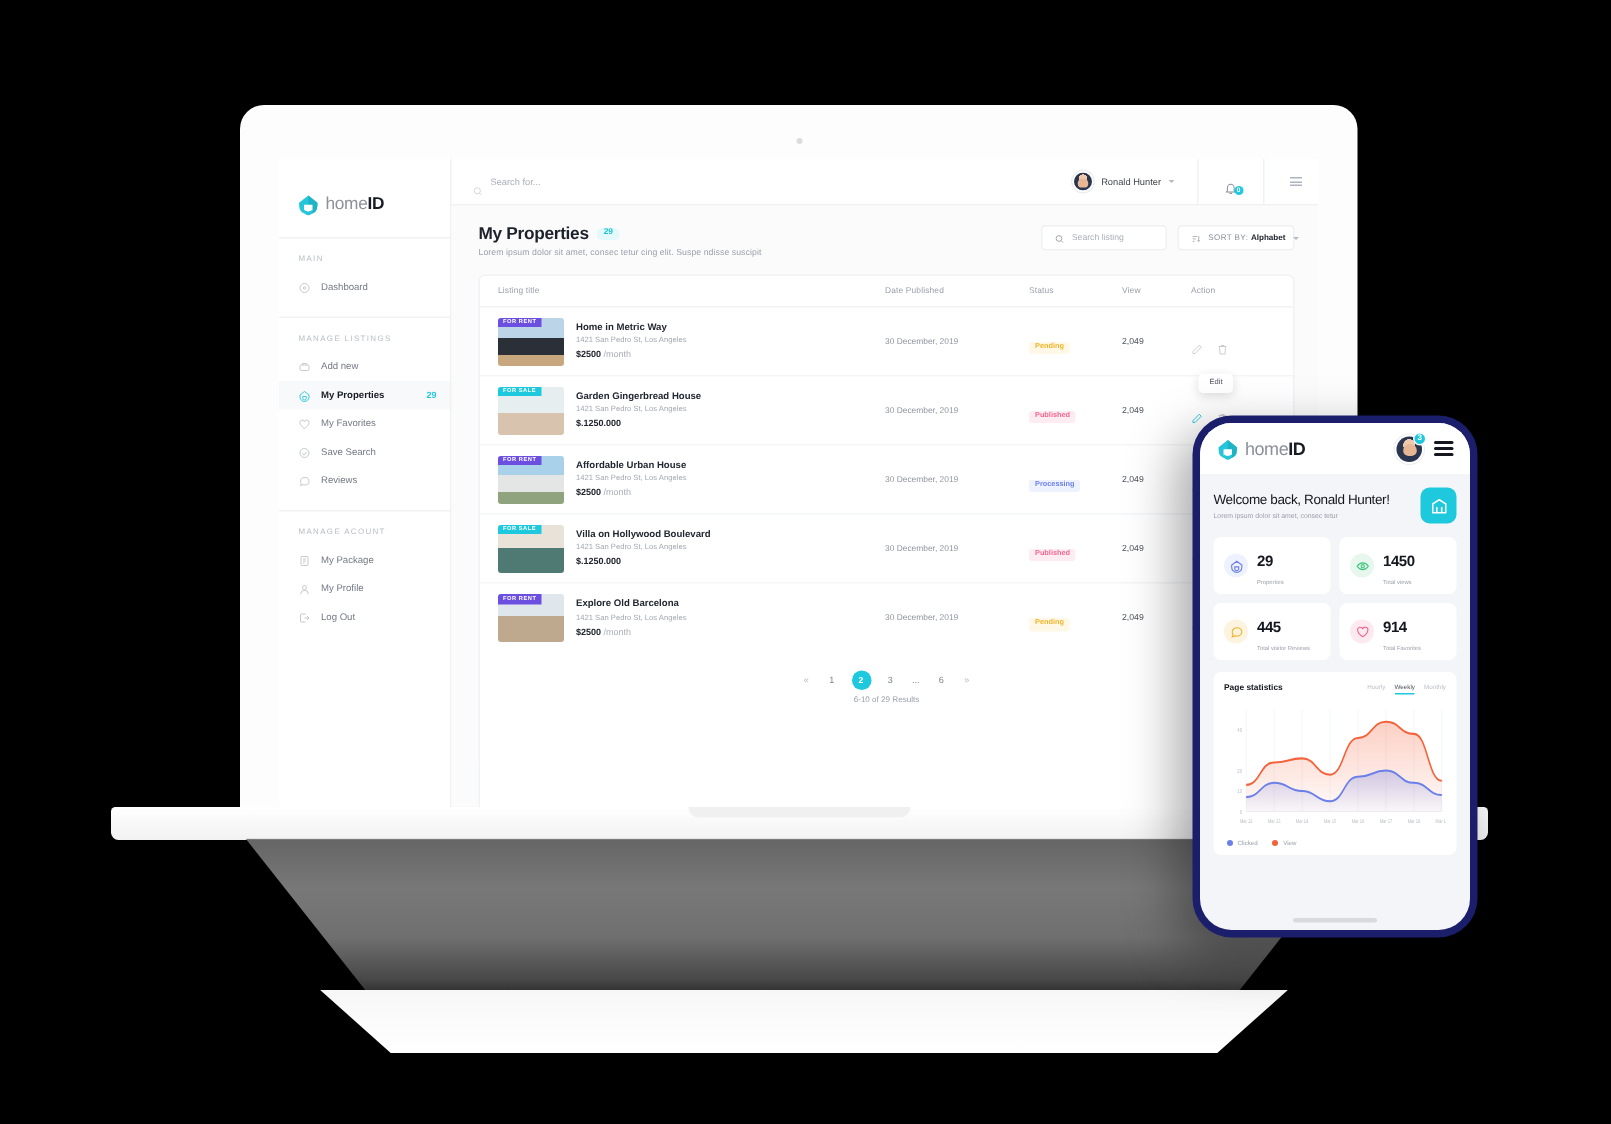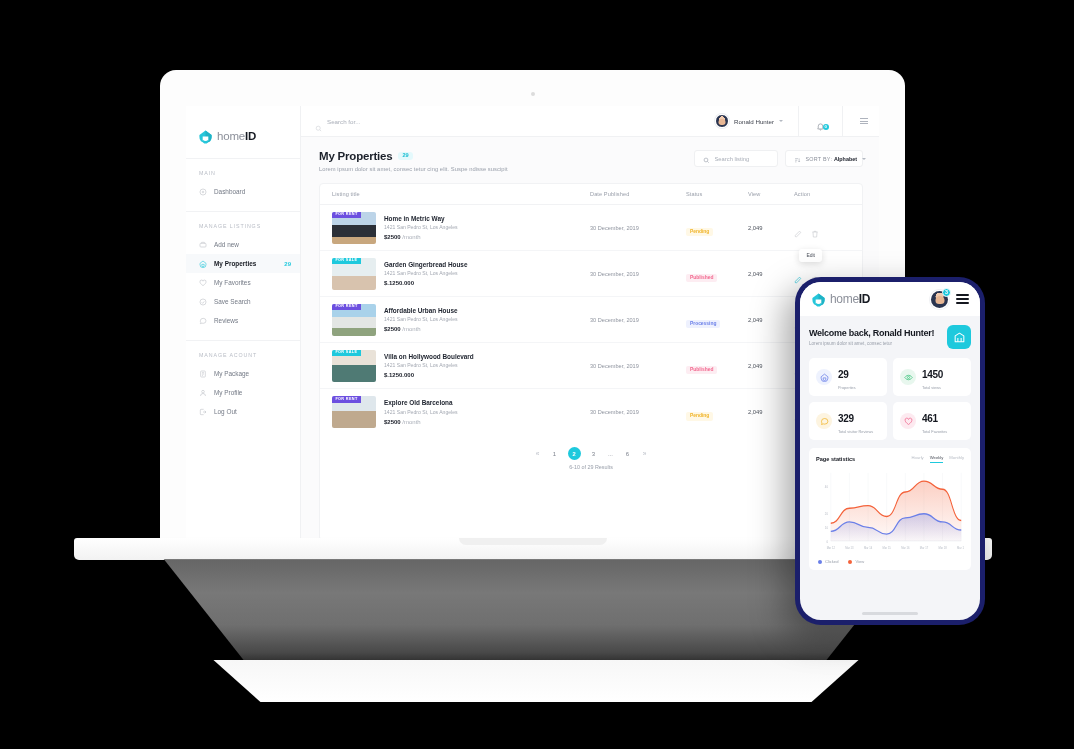--- a/index.html
+++ b/index.html
@@ -284,21 +284,21 @@
     border:1.2px solid #fff;
   }
   .ph-hamb{ display:flex;flex-direction:column;gap:2.4px;}
   .ph-hamb i{ display:block;width:13px;height:1.7px;background:#14171f;border-radius:1px;}
 
   .ph-body{ flex:1; padding: 9px 9px 0; overflow:hidden;}
   .welcome {
     display:flex; align-items:center; justify-content:space-between; gap:6px;
     margin-bottom:9px;
   }
-  .welcome h2 { font-size:9px; color:#14171f; font-weight:700; letter-spacing:-.25px;}
+  .welcome h2 { font-size:9px; color:#14171f; font-weight:400; letter-spacing:-.25px;}
   .welcome p { font-size:4.6px; color:#9aa0ab; margin-top:3px;}
   .welcome-ic {
     width:24px;height:24px;border-radius:6px;background:#1ec9dd;flex:0 0 24px;
     display:flex;align-items:center;justify-content:center;
   }
   .stats { display:grid; grid-template-columns:1fr 1fr; gap:6px; }
   .stat {
     background:#fff; border-radius:5px; height:38px;
     display:flex; align-items:center; gap:6px; padding: 0 7px;
   }
@@ -734,29 +734,29 @@
                 </svg>
               </span>
               <span><span class="sv">1450</span><span class="sl" style="display:block">Total views</span></span>
             </div>
             <div class="stat">
               <span class="sic" style="background:#fdf4e0">
                 <svg viewBox="0 0 24 24" width="9" height="9" fill="none" stroke="#f0b429" stroke-width="2">
                   <path d="M21 11.5 a8.5 7.5 0 0 1 -8.5 7.5 c-1.2 0 -2.4 -.2 -3.4 -.6 L4 20 l1.4 -3.8 A7.3 7.3 0 0 1 4 11.5 A8.5 7.5 0 0 1 12.5 4 A8.5 7.5 0 0 1 21 11.5 z"></path>
                 </svg>
               </span>
-              <span><span class="sv">329</span><span class="sl" style="display:block">Total visitor Reviews</span></span>
+              <span><span class="sv">445</span><span class="sl" style="display:block">Total visitor Reviews</span></span>
             </div>
             <div class="stat">
               <span class="sic" style="background:#fdeaf0">
                 <svg viewBox="0 0 24 24" width="9" height="9" fill="none" stroke="#f2688f" stroke-width="2">
                   <path d="M12 20 C5 15 3 11.5 3 8.8 A4.3 4.3 0 0 1 12 6.6 A4.3 4.3 0 0 1 21 8.8 C21 11.5 19 15 12 20 z"></path>
                 </svg>
               </span>
-              <span><span class="sv">461</span><span class="sl" style="display:block">Total Favorites</span></span>
+              <span><span class="sv">914</span><span class="sl" style="display:block">Total Favorites</span></span>
             </div>
           </div>
 
         <div class="chart-card">
           <div class="cc-head">
             <span class="cc-title">Page statistics</span>
             <span class="cc-tabs" id="cc-tabs">
                 <span class="cc-tab">Hourly</span>
                 <span class="cc-tab on">Weekly</span>
                 <span class="cc-tab">Monthly</span>

